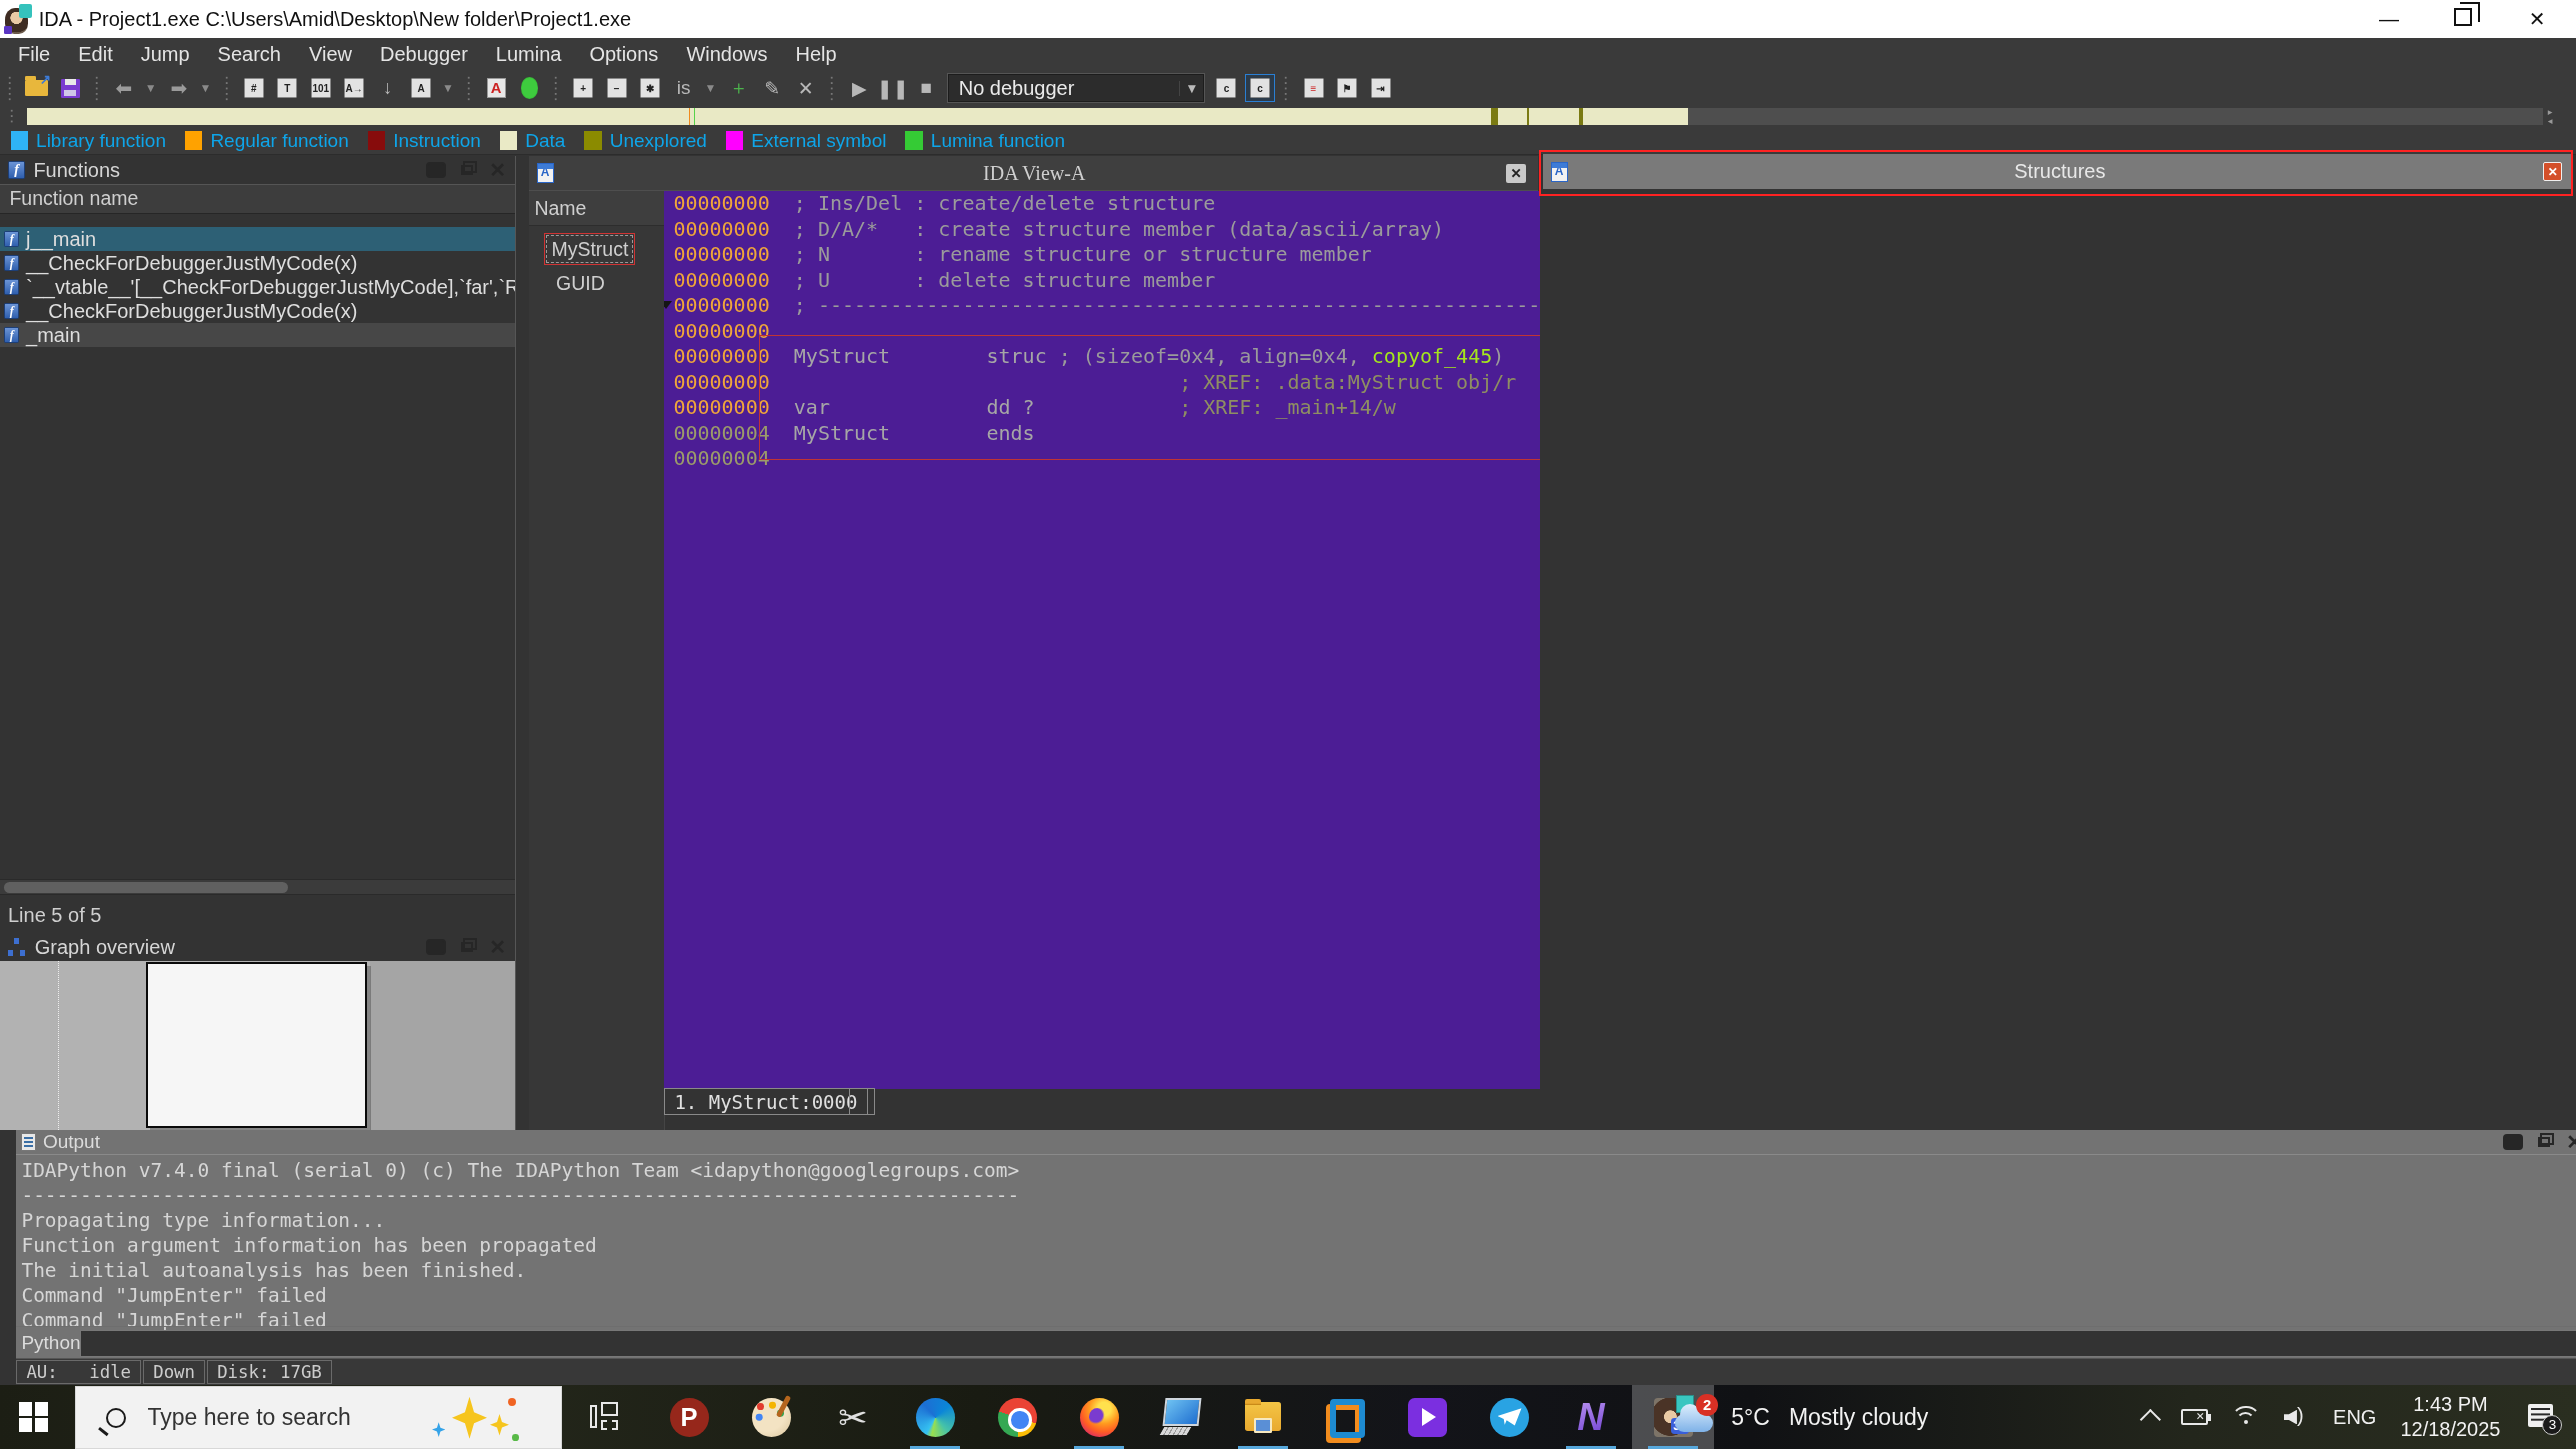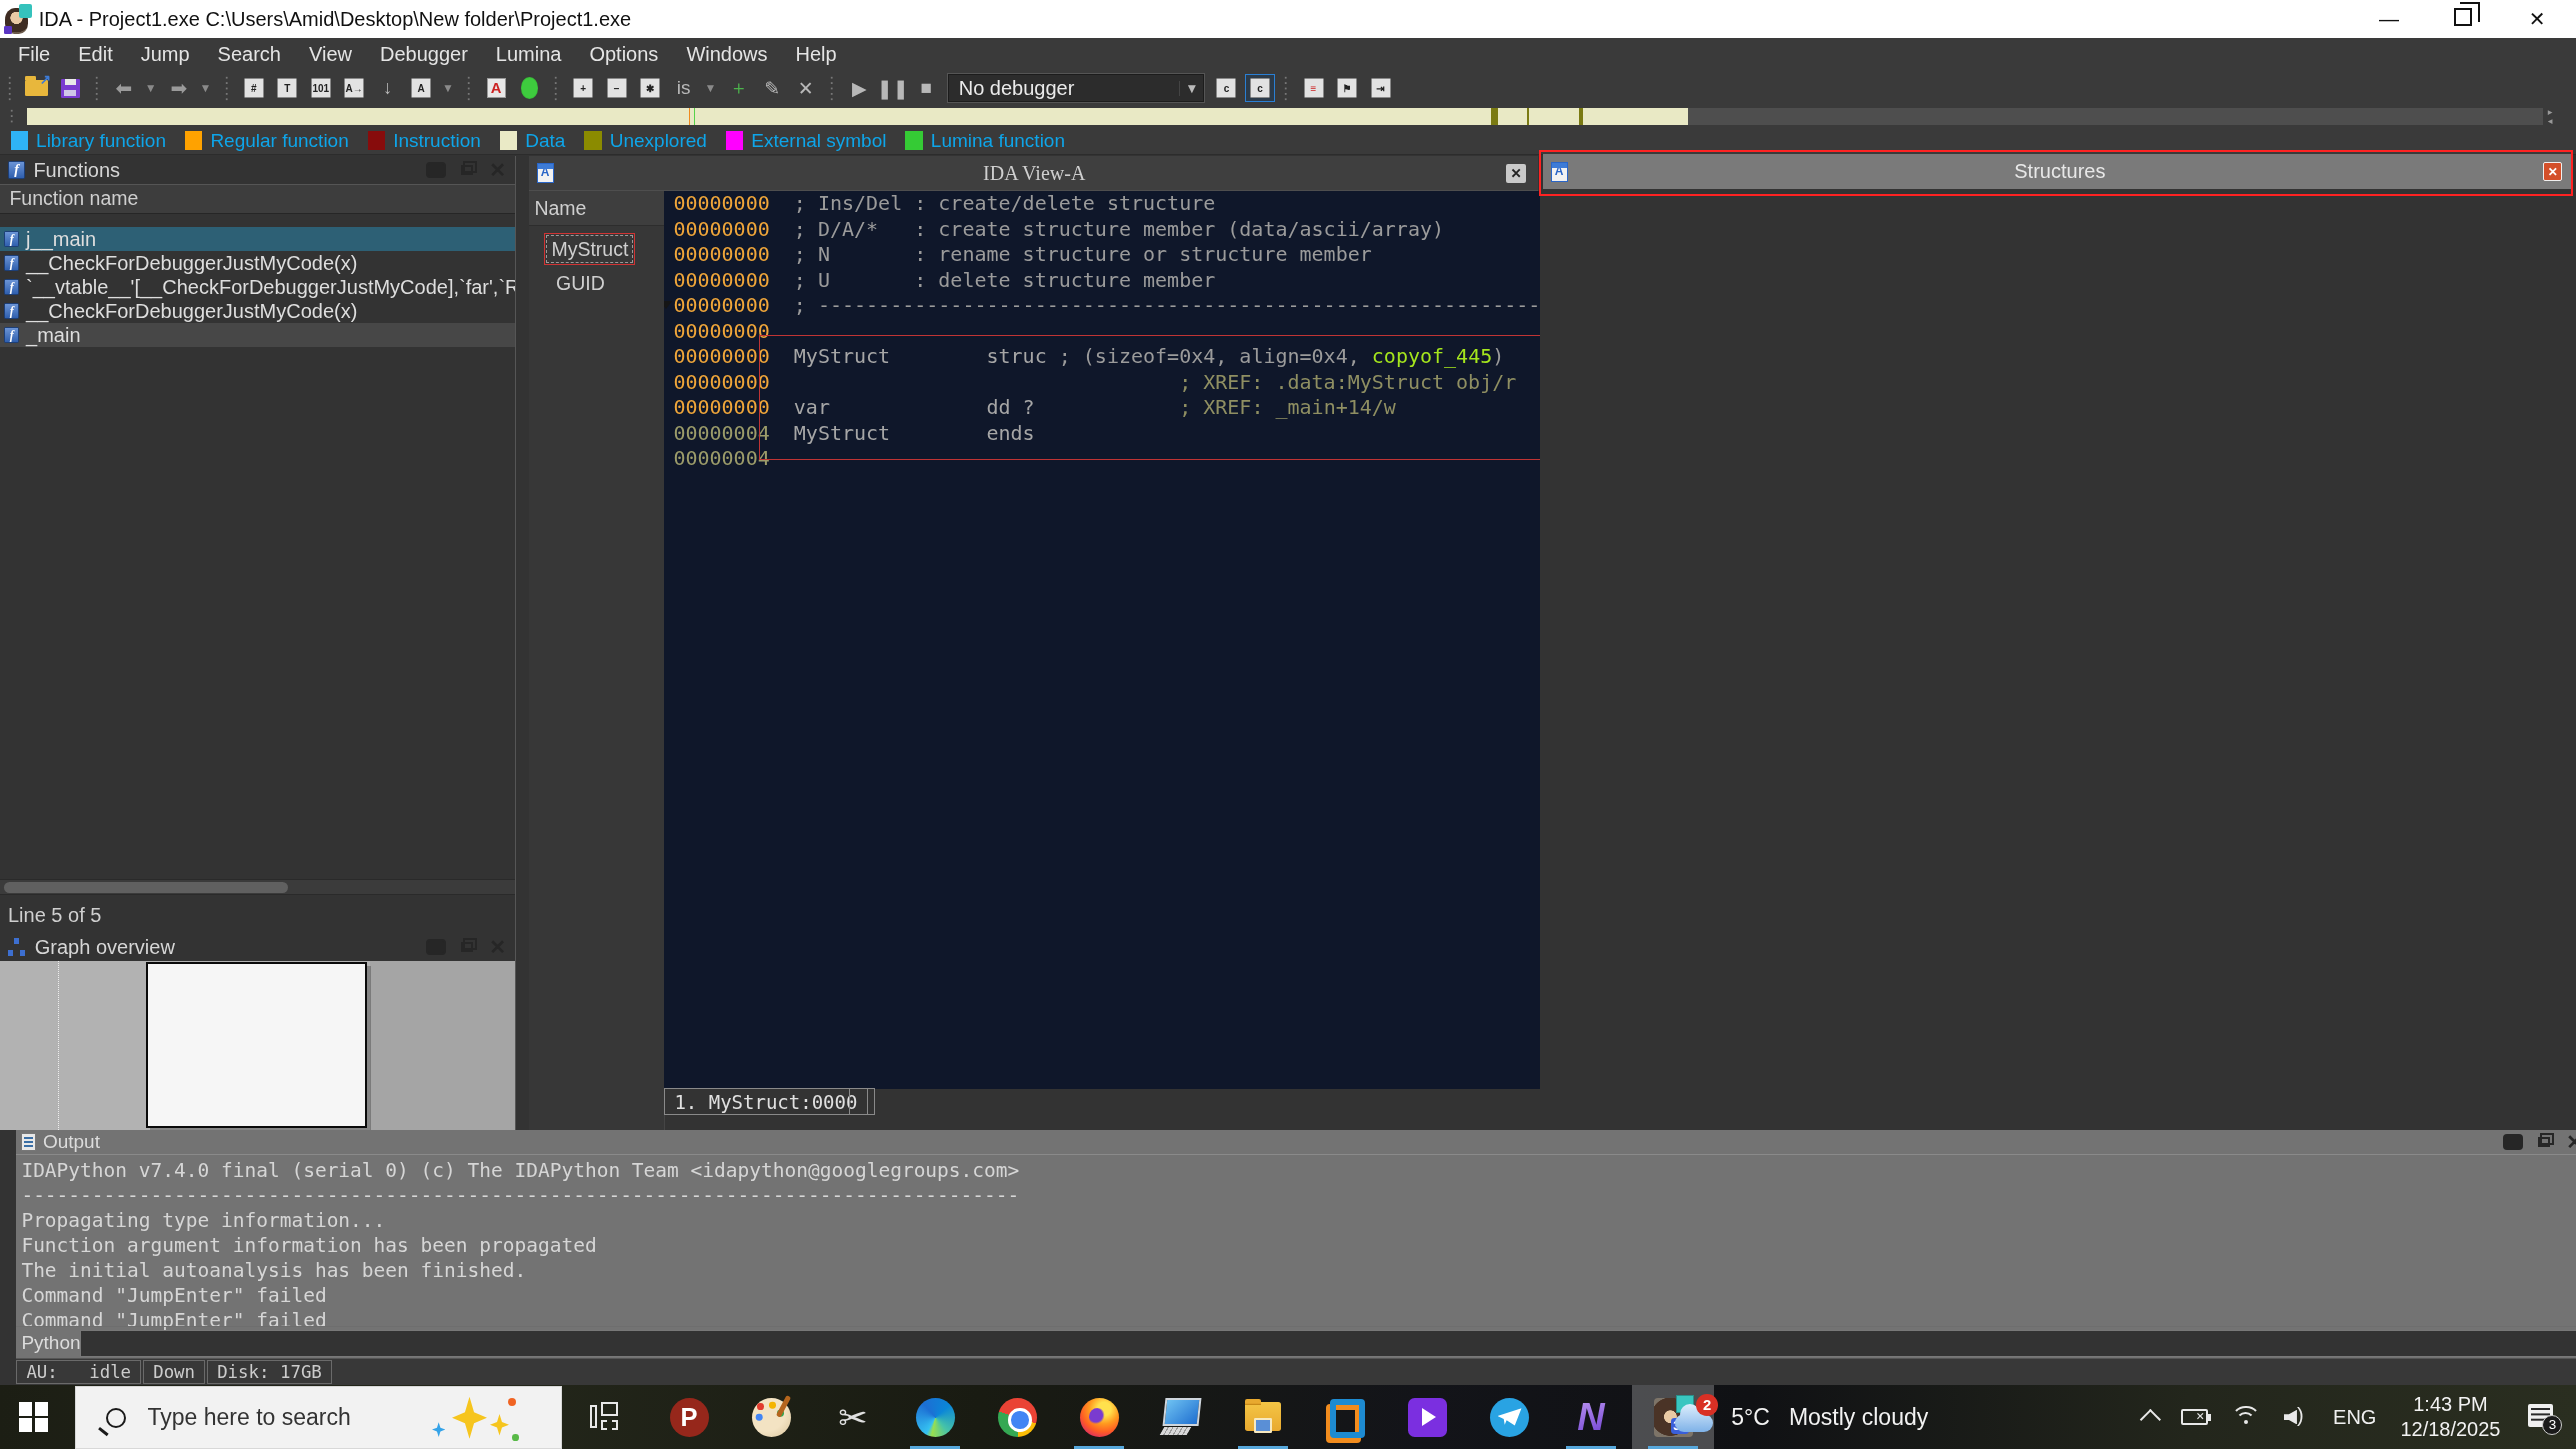--- a/index.html
+++ b/index.html
@@ -115,21 +115,21 @@
   #name-col { left:529px; top:191px; width:136px; height:939px; background:#373737; border-right:0.7px solid #454545; }
   #name-hdr { height:35px; background:#3e3e3e; color:#cfcfcf; font-size:19.5px; display:flex; align-items:center;
               padding-left:5.4px; border-bottom:0.7px solid #2d2d2d; }
   .name-item { color:#cfcfcf; font-size:19.5px; padding:4px 0 2.7px 23px; position:relative; }
   .name-item.selected { outline:1.3px solid #d03333; outline-offset:1.3px; margin:5.4px 16px 2.7px 17.4px; padding:1.3px 4px;
                         border:0.7px dashed #9a9a9a; display:inline-block; }
   #name-items { padding-top:4px; }
   #guid-wrap { padding-left:27px; color:#cfcfcf; font-size:19.5px; margin-top:6.7px; }
 
   
-  #code-area { left:664px; top:191px; width:876px; height:898px; background:#0f172a; overflow:hidden;
+  #code-area { left:664px; top:191px; width:876px; height:898px; background:#4c1d95; overflow:hidden;
                font-family:"DejaVu Sans Mono", monospace; font-size:20px; }
   .code-line { height:25.5px; white-space:pre; line-height:25.5px; position:relative; padding-left:9.4px; }
   .a-orange { color:#f0a63a; }
   .a-olive  { color:#9c9c6a;margin-top:44px; }
   .s-c  { color:#9b9b9b; }
   .s-n  { color:#a6a6a6; }
   .s-k  { color:#a6a6a6; }
   .s-x  { color:#8f8f62; }
   .s-g  { color:#a5e61d; }
   .line-marker { position:absolute; left:-4px; top:8px; width:0; height:0;

